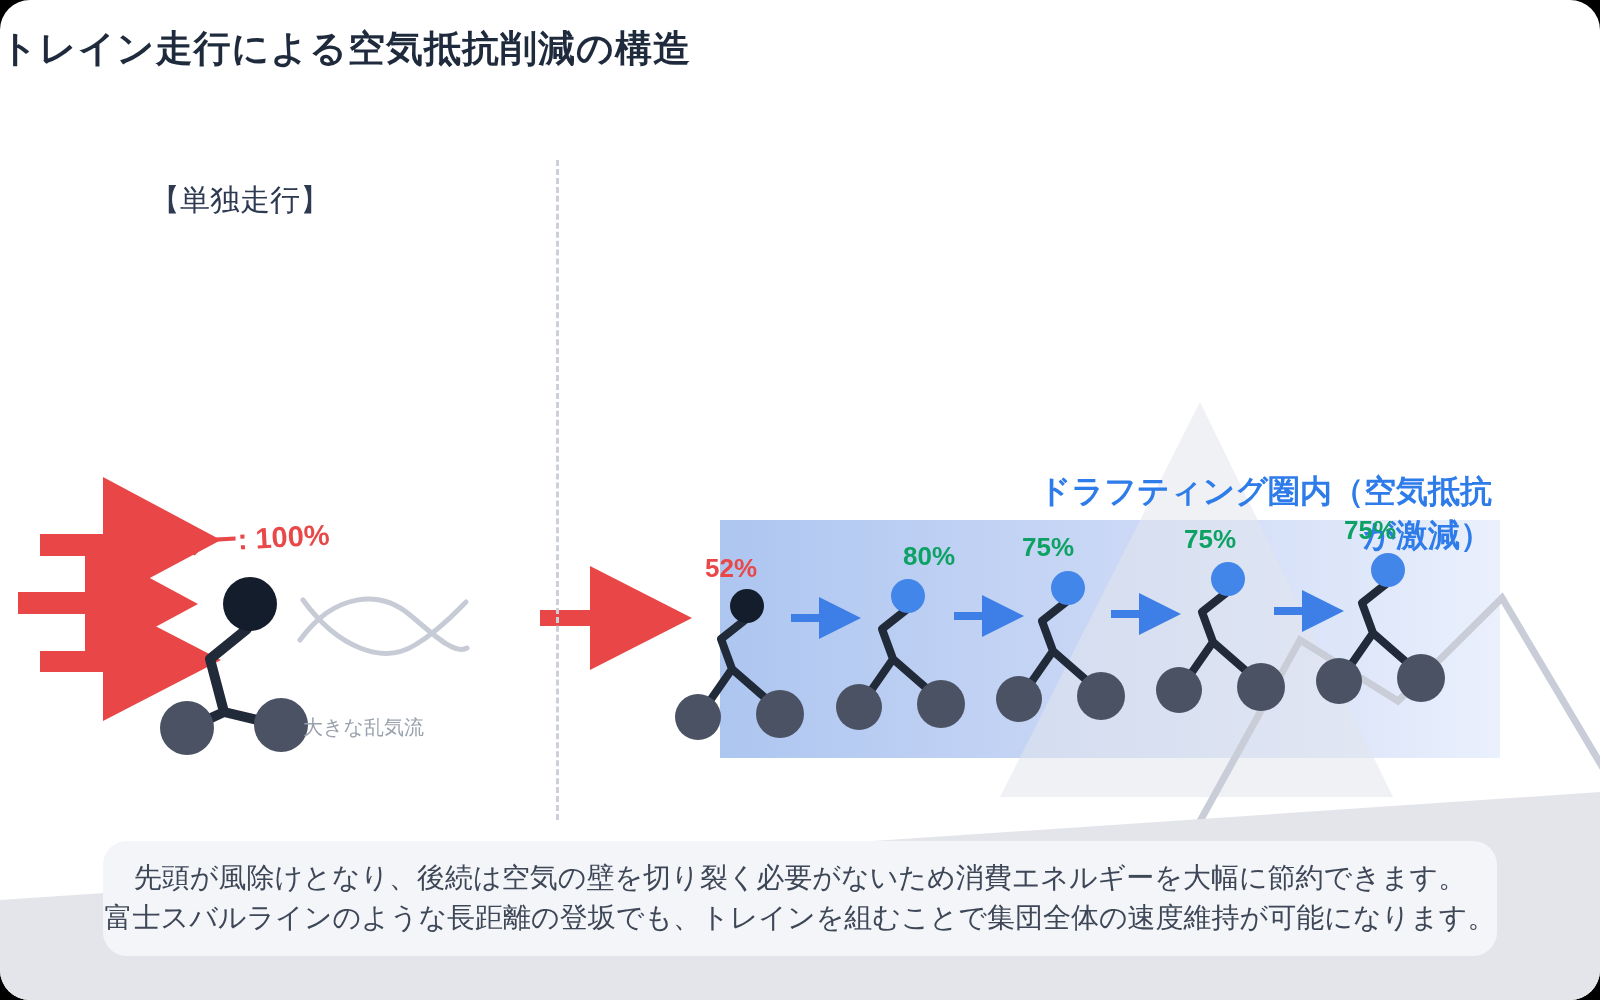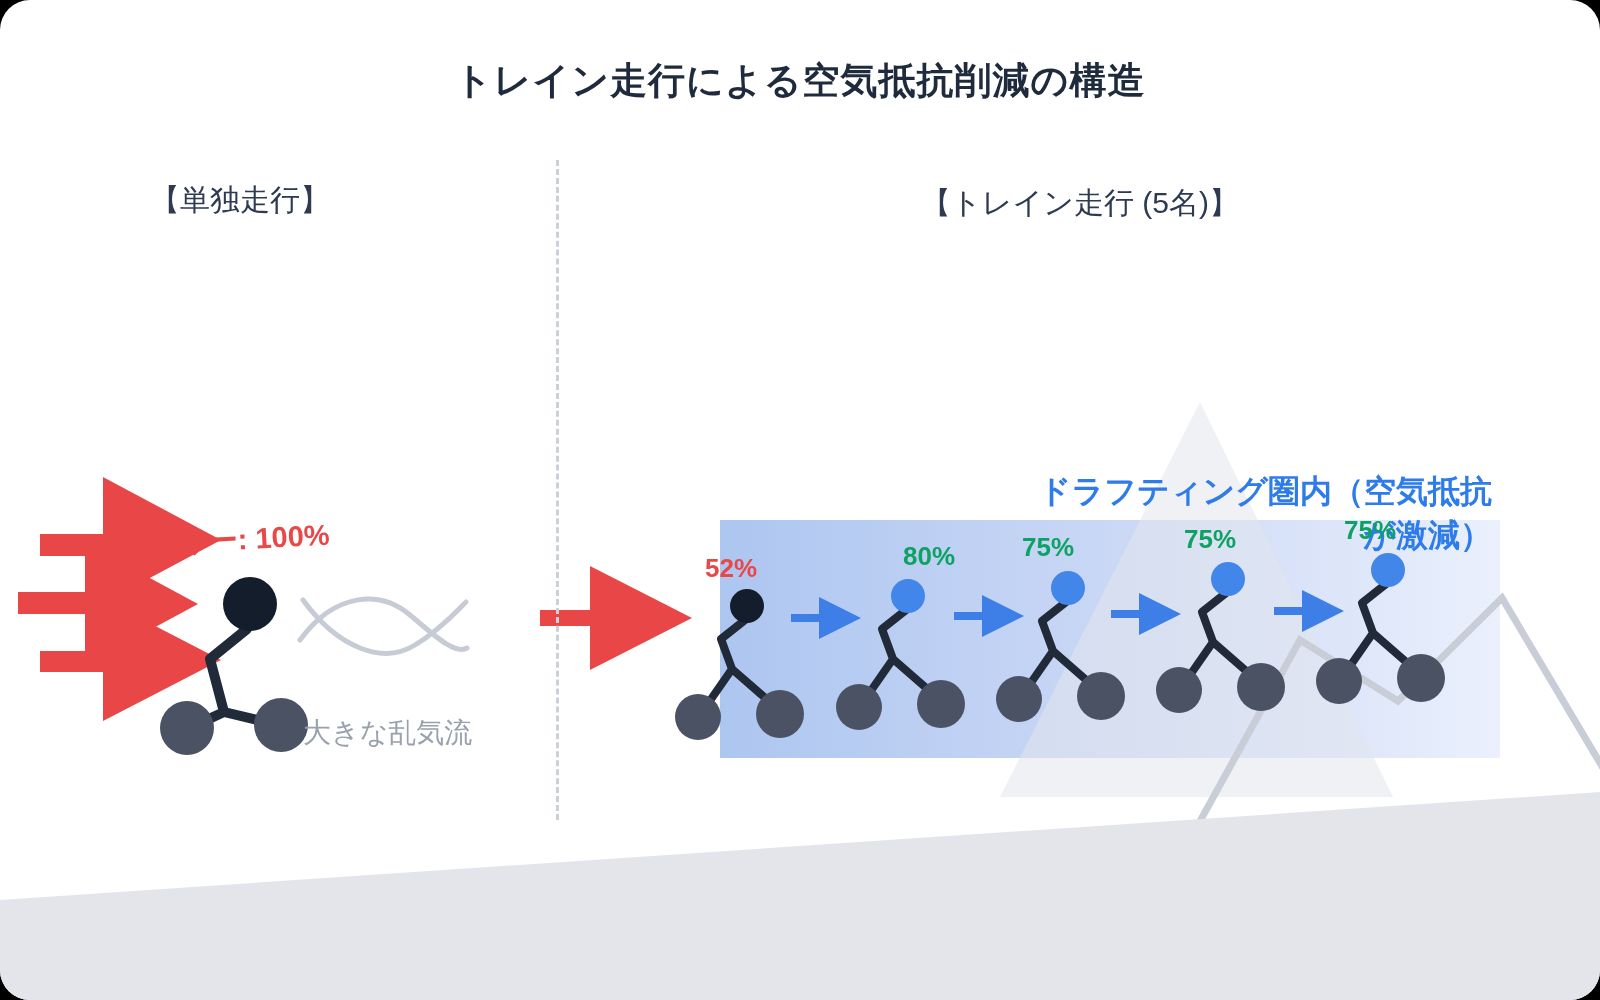--- a/index.html
+++ b/index.html
@@ -2,29 +2,29 @@
 <html><head>
 <meta charset="utf-8">
 <style>
   html,body{margin:0;padding:0;background:#000;}
   #canvas{
     position:relative;width:1600px;height:1000px;margin:0 auto;
     background:#fff;border-radius:30px;overflow:hidden;
     font-family:"Liberation Sans","DejaVu Sans",sans-serif;
   }
   .abs{position:absolute;}
-  #title{left:0;top:56px;width:100%;text-align:center;font-size:37px;font-weight:bold;color:#1f2b3d;letter-spacing:1px;}
+  #title{left:0;top:24px;width:100%;font-size:37px;font-weight:bold;color:#1f2b3d;letter-spacing:1px;}
   .heading{font-weight:normal;color:#2d3a52;font-size:30px;text-align:center;}
   #solo-heading{left:40px;top:180px;width:400px;}
   #train-heading{left:850px;top:183px;width:460px;}
   #divider{left:556px;top:160px;height:660px;width:0;border-left:3px dashed #ccd1d9;}
   #zone{left:720px;top:520px;width:780px;height:238px;
     background:linear-gradient(90deg,#adc6f0 0%,#cdd9f6 55%,#eaf0fc 100%);}
   #zone-label{left:1030px;top:470px;width:462px;text-align:right;font-size:32px;font-weight:bold;color:#2e7bea;}
-  #turb-label{left:303px;top:714px;font-size:28px;color:#99a1ad;}
+  #turb-label{left:303px;top:714px;font-size:20px;color:#99a1ad;}
   .pct{width:90px;text-align:center;font-size:26px;font-weight:bold;}
   .pct-red{color:#e94848;}
   .pct-green{color:#0da263;}
   #footer-box{left:103px;top:841px;width:1394px;height:115px;background:#f4f5f8;border-radius:24px;
     color:#3d4757;font-size:28px;line-height:40px;text-align:center;padding-top:17px;box-sizing:border-box;}
   #scene{left:0;top:0;}
   .body-line{fill:none;stroke:#212a39;stroke-width:8;stroke-linecap:round;stroke-linejoin:round;}
   .body-line-solo{stroke-width:10;}
   .wheel{fill:#4a5263;}
   .head{fill:var(--head,#4286ea);}
@@ -105,28 +105,31 @@
       <g>
           <rect x="1274" y="607" width="28" height="8"></rect>
           <polygon points="1302,590 1302,632 1344,611"></polygon>
         </g>
     </g>
   </svg>
 
   <div class="abs" id="title">トレイン走行による空気抵抗削減の構造</div>
 
   <div class="abs heading" id="solo-heading">【単独走行】</div>
-  <div class="abs heading" id="train-heading">【トレイン走行 (5名)】</div>
 
   <div class="abs" id="divider"></div>
 
   <div class="abs" id="zone-label">ドラフティング圏内（空気抵抗が激減）</div>
 
   <div class="abs" id="turb-label">大きな乱気流</div>
 
   <div class="abs pct pct-red" style="left:686px;top:553px;">52%</div>
   <div class="abs pct pct-green" style="left:884px;top:541px;">80%</div>
   <div class="abs pct pct-green" style="left:1003px;top:532px;">75%</div>
   <div class="abs pct pct-green" style="left:1165px;top:524px;">75%</div>
   <div class="abs pct pct-green" style="left:1325px;top:515px;">75%</div>
 
+  <div class="abs" id="footer-box">
+    <div>先頭が風除けとなり、後続は空気の壁を切り裂く必要がないため消費エネルギーを大幅に節約できます。</div>
+    <div>富士スバルラインのような長距離の登坂でも、トレインを組むことで集団全体の速度維持が可能になります。</div>
+  </div>
 
 </div>
 
 </body></html>

